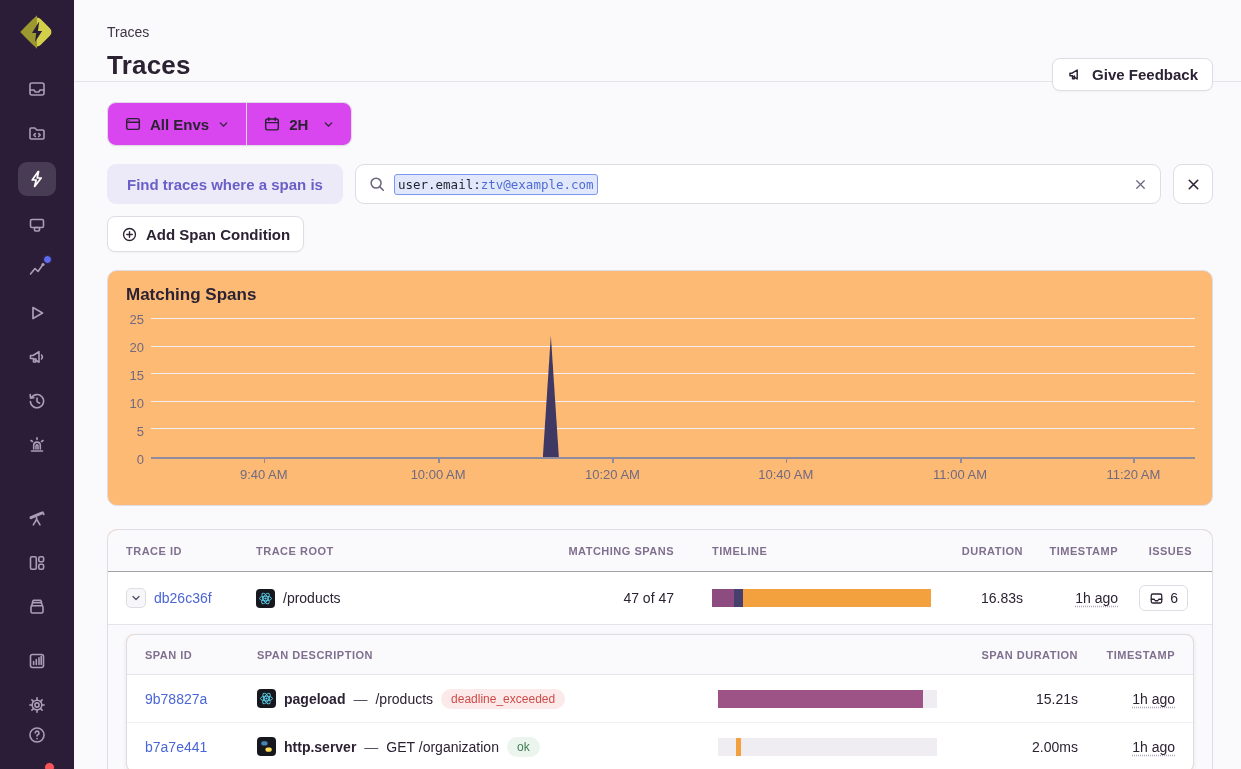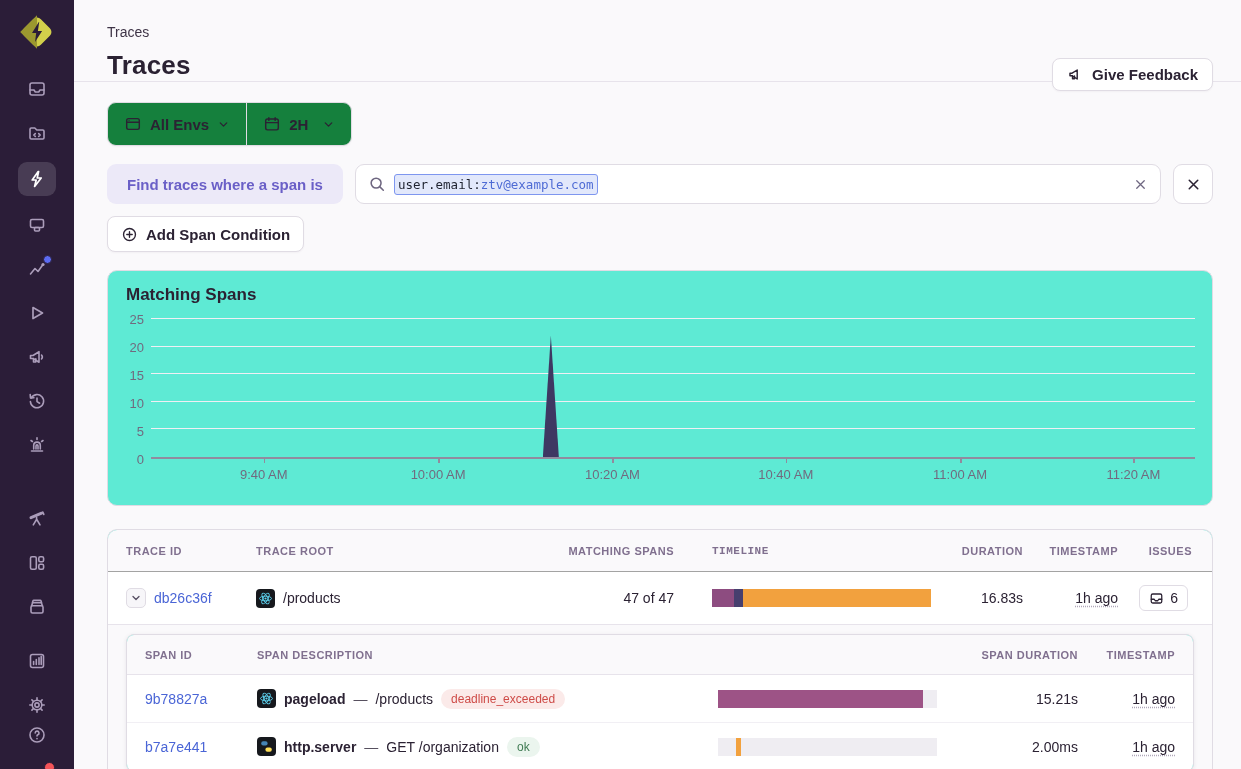--- a/index.html
+++ b/index.html
@@ -20,36 +20,36 @@
 
   
   .main { flex:1; display:flex; flex-direction:column; background:#FAF9FB; }
   .page-header { padding:24px 32px 0 33px; height:117px; border-bottom:1px solid #E7E3EB; position:relative; }
   .breadcrumb { font-size:14px; color:#3E3446; cursor:pointer; }
   .page-title { font-size:26px; font-weight:700; margin-top:10px; letter-spacing:0.2px; }
   .feedback-btn { position:absolute; right:32px; top:58px; height:33px; background:#fff; border:1px solid #E0DCE4; border-radius:8px; display:flex; align-items:center; gap:8px; padding:0 14px; font-size:15px; font-weight:700; cursor:pointer; box-shadow:0 1px 2px rgba(43,34,51,0.04); }
 
   .content { padding:20px 32px 0 33px; }
 
-  .filter-group { display:inline-flex; height:44px; background:#15803d; border:1px solid #E0DCE4; border-radius:9px; align-items:stretch; box-shadow:0 1px 2px rgba(43,34,51,0.04); }
+  .filter-group { display:inline-flex; height:44px; background:#d946ef; border:1px solid #E0DCE4; border-radius:9px; align-items:stretch; box-shadow:0 1px 2px rgba(43,34,51,0.04); }
   .filter-btn { display:flex; align-items:center; gap:8px; padding:0 16px; font-size:15px; font-weight:700; cursor:pointer; }
   .filter-sep { width:1px; background:#E0DCE4; margin:0; }
 
   .condition-row { display:flex; margin-top:18px; gap:12px; align-items:center; }
   .where-pill { height:40px; background:#ECE9F8; color:#6A5FC7; font-weight:700; font-size:15px; display:flex; align-items:center; padding:0 20px; border-radius:9px; white-space:nowrap; }
   .searchbar { flex:1; height:40px; background:#fff; border:1px solid #E0DCE4; border-radius:9px; display:flex; align-items:center; padding:0 12px; gap:8px; cursor:text; }
   .token { font-family:"DejaVu Sans Mono","Liberation Mono",monospace; font-size:12.5px; background:#E2E8FB; border:1px solid #7E96EF; border-radius:3px; padding:2px 3px; display:inline-flex; }
   .token .tkey { color:#1F2330; }
   .token .tval { color:#4E6BD4; }
   .clear-x { margin-left:auto; cursor:pointer; display:flex; }
   .close-btn { width:40px; height:40px; background:#fff; border:1px solid #E0DCE4; border-radius:9px; display:flex; align-items:center; justify-content:center; cursor:pointer; }
   .add-cond-btn { margin-top:12px; height:36px; display:inline-flex; align-items:center; gap:8px; background:#fff; border:1px solid #E0DCE4; border-radius:8px; padding:0 13px; font-size:15px; font-weight:700; cursor:pointer; box-shadow:0 1px 2px rgba(43,34,51,0.04); }
 
   
-  .panel { background:#5eead4; border:1px solid #E0DCE4; border-radius:10px; }
+  .panel { background:#fdba74; border:1px solid #E0DCE4; border-radius:10px; }
   .chart-panel { margin-top:18px; height:236px; padding:14px 17px 0 18px; }
   .chart-title { font-size:17px; font-weight:700; }
   .chart-wrap { position:relative; margin-left:25px; margin-top:14px; height:140px; }
   .chart-plot { position:relative; width:100%; height:100%; border-bottom:2px solid #918B9E; }
   .gridline { position:absolute; left:0; right:0; height:1px; background:#F1EFF4; }
   .ytick { position:absolute; right:calc(100% + 7px); transform:translateY(50%); font-size:13px; color:#716A7F; }
   .xtickmark { position:absolute; bottom:-6px; width:1.5px; height:6px; background:#918B9E; }
   .xtick { position:absolute; transform:translateX(-50%); font-size:13px; color:#716A7F; top:8px; white-space:nowrap; }
   .chart-x-axis { position:relative; height:30px; }
   .spike { position:absolute; bottom:0; clip-path:polygon(50% 0, 100% 100%, 0 100%); }
@@ -320,21 +320,21 @@
           <div class="xtick" style="left: 94.1%;">11:20 AM</div>
         </div>
     </div>
 
     
     <div class="panel trace-panel">
       <div class="t-head">
         <div class="th">TRACE ID</div>
         <div class="th">TRACE ROOT</div>
         <div class="th right">MATCHING SPANS</div>
-        <div class="th" style="padding-left:34px;font-family:Liberation Mono, monospace;">TIMELINE</div>
+        <div class="th" style="padding-left:34px;">TIMELINE</div>
         <div class="th right">DURATION</div>
         <div class="th right">TIMESTAMP</div>
         <div class="th right" style="padding-right:18px;">ISSUES</div>
       </div>
 
       <div class="t-row">
         <div class="td">
           <span class="expander">
             <svg width="12" height="12" viewBox="0 0 20 20" fill="none" stroke="#574F63" stroke-width="2.2" stroke-linecap="round" stroke-linejoin="round">
                 <path d="M5 7.5 L10 12.5 L15 7.5"></path>

